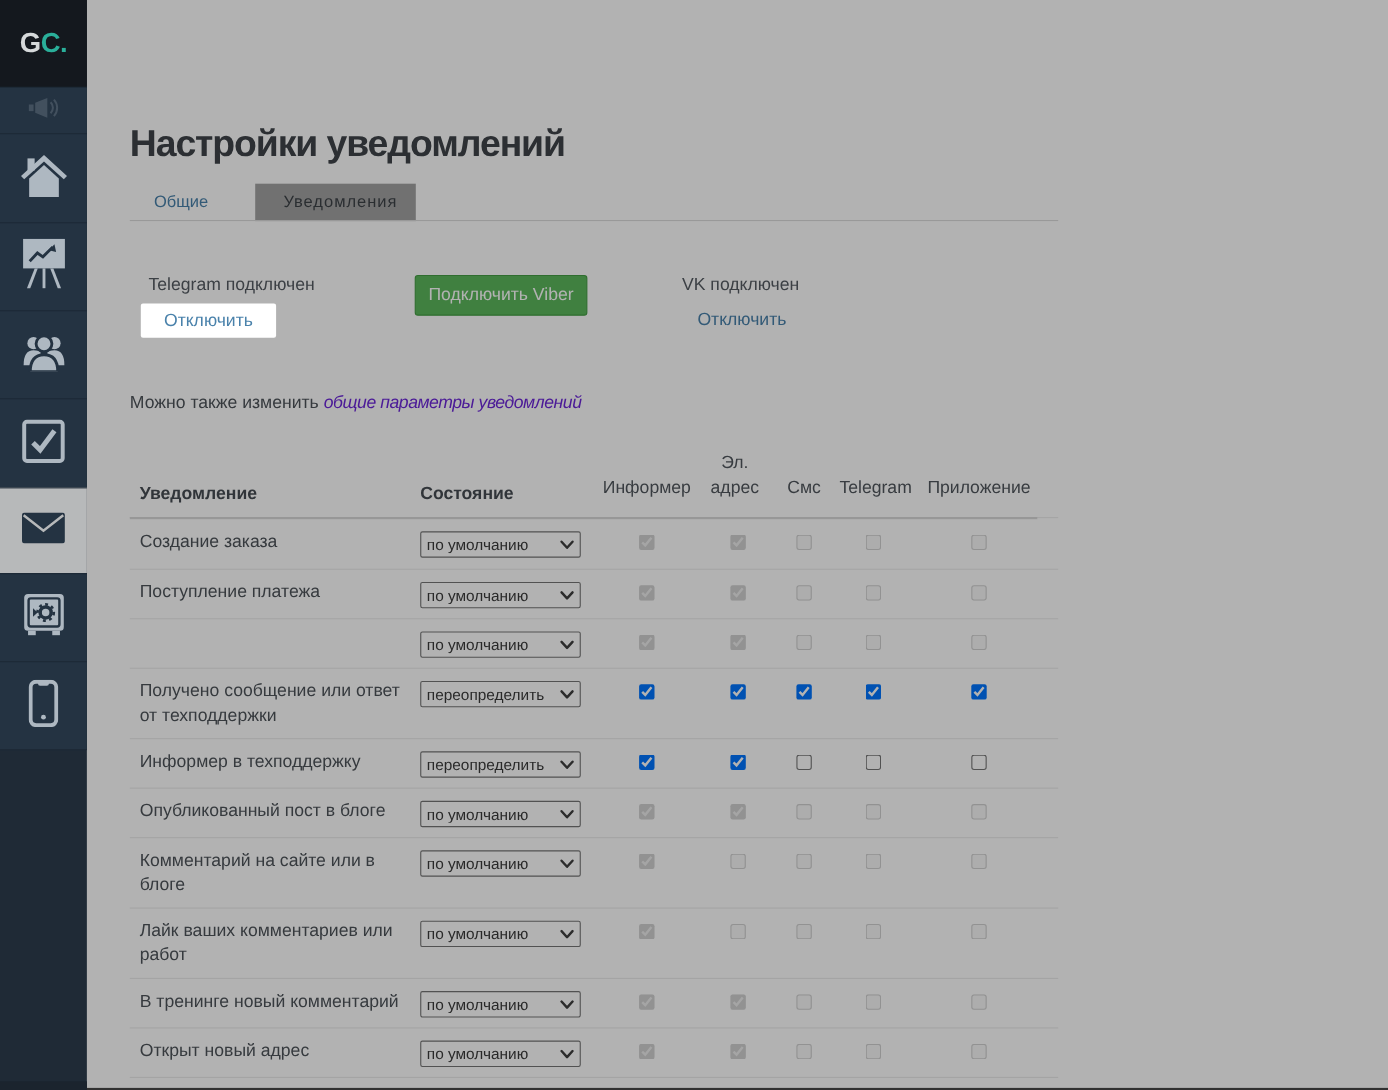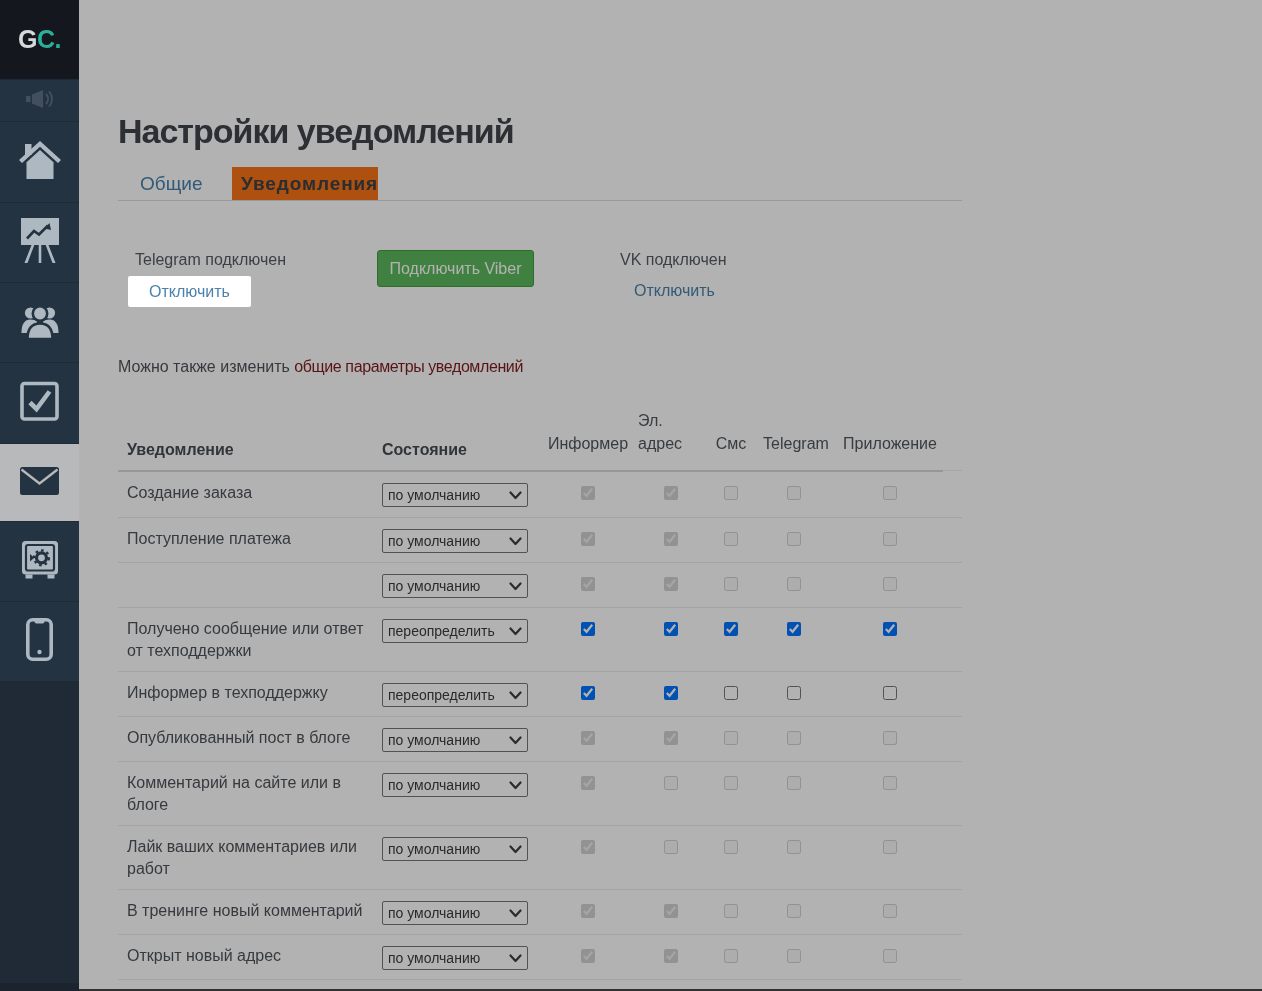--- a/index.html
+++ b/index.html
@@ -26,49 +26,49 @@
   .side-end { height:0; border-top:1px solid #1d2a37; }
   .icon-dim { opacity:0.22; }
 
   
   .content { position:absolute; left:79px; top:0; width:1183px; height:991px; background:#ffffff; }
   .content > * { position:absolute; }
 
   .page-title { left:39px; top:112px; font-size:34px; font-weight:bold; color:#3f4449; letter-spacing:-1px; }
 
   .tabs { left:39px; top:167px; height:34px; display:flex; }
-  .tab { font-size:19px; line-height:34px; }
+  .tab { font-size:15px; line-height:34px; }
   .tab-general { color:#4a82ab; width:114px; padding-left:22px; }
-  .tab-active { background:#f97316; width:146px; text-align:center; font-weight:bold; color:#3d4247; letter-spacing:0.9px; text-indent:9px; }
+  .tab-active { background:#a3a3a3; width:146px; text-align:center; font-weight:normal; color:#3d4247; letter-spacing:0.9px; text-indent:9px; }
   .tabs-underline { left:39px; top:200px; width:844px; height:1px; background:#dcdcdc; }
 
   .tg-label { left:56px; top:251px; font-size:16px; color:#565c63; }
   .spot-btn { left:49px; top:276px; width:123px; height:31px; background:#ffffff; z-index:1001;
               border:none; font-family:"Liberation Sans", sans-serif;
               font-size:16px; color:#4a82ab; text-align:center; line-height:31px; border-radius:2px; }
   .viber-btn { left:298px; top:250px; width:157px; height:37px; background:#5cb85c; border:1px solid #449d44;
                color:#ffffff; font-size:16px; text-align:center; line-height:35px;
                font-family:"Liberation Sans", sans-serif; border-radius:3px; }
   .vk-label { left:541px; top:251px; font-size:16px; color:#565c63; }
   .vk-link  { left:555px; top:282px; font-size:16px; color:#4a82ab; text-decoration:none; }
 
   .notice { left:39px; top:356px; font-size:16px; line-height:22px; color:#4e545a; }
   .notice b { color:#474d53; letter-spacing:-0.8px; }
-  .notice .lnk { color:#7f1d1d; letter-spacing:-0.4px; }
+  .notice .lnk { color:#6d28d9; letter-spacing:-0.4px;font-style:italic; }
 
   
   .ntable { left:39px; top:405px; width:844px; }
   .thead { position:relative; height:65px; }
   .thead::before { content:""; position:absolute; left:0; bottom:-1px; width:844px; height:1px; background:#ececec; }
   .thead::after { content:""; position:absolute; left:0; bottom:-2px; width:825px; height:2px; background:#d9d9d9; }
   .tbody { margin-top:2px; }
   .th-name  { position:absolute; left:9px;  bottom:11px; font-size:16px; font-weight:bold; color:#474d53;margin-top:12px; }
   .th-state { position:absolute; left:264px; bottom:11px; font-size:16px; font-weight:bold; color:#474d53; }
   .th-ch { position:absolute; bottom:15px; transform:translateX(-50%); font-size:16px; color:#51575d;
-           white-space:nowrap; line-height:23px; }
+           text-align:center; white-space:nowrap; line-height:23px; }
   .th-ch.wrap { white-space:normal; width:60px; }
   .row { position:relative; border-top:1px solid #ebebeb; }
   .row:first-of-type { border-top:none; }
   .row.h1 { height:45px; }
   .row.h1:first-of-type { height:45px; }
   .row.h2 { height:64px; }
   .rname { margin-left:9px; padding-top:10px; max-width:248px; font-size:16px; line-height:22px; color:#4e545a; }
   .rsel { position:absolute; left:264px; top:11px; width:146px; height:24px; font-size:14px;
           font-family:"Liberation Sans", sans-serif; color:#3c3c3c; -webkit-appearance:none; appearance:none;
           background:#fff; border:1px solid #767676; border-radius:2px; padding:0 0 1px 5px; }

